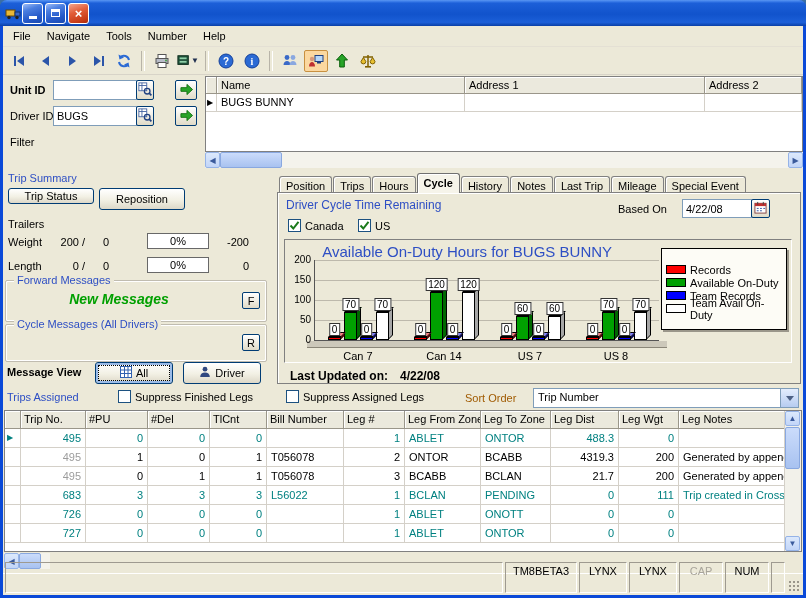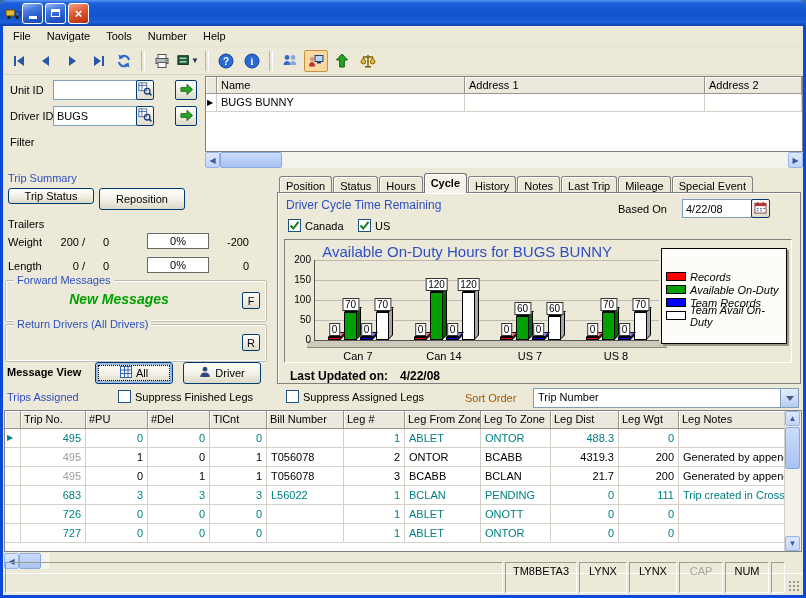--- a/index.html
+++ b/index.html
@@ -69,21 +69,21 @@
   .chart-title{position:absolute;left:0;top:3px;width:72%;text-align:center;font-size:15px;}
   .chart-plot{position:absolute;left:30px;top:20px;width:344px;height:80px;}
   .c-grid{position:absolute;left:0;width:100%;height:1px;background:#BDB9AC;}
   .c-base{position:absolute;left:0;top:80px;width:100%;height:1px;background:#555;}
   .c-vax{position:absolute;left:-1px;top:0;width:1px;height:81px;background:#555;}
   .c-floor{position:absolute;left:-8px;top:81px;width:360px;height:6px;background:#CCC8BA;border-bottom:1px solid #8A8678;}
   .c-tick{position:absolute;left:-24px;width:20px;text-align:right;font-size:10px;line-height:10px;}
   .c-cat{position:absolute;top:90px;text-align:center;font-size:11px;}
   .c-face{position:absolute;border:1px solid #000;box-sizing:border-box;}
   .c-label{position:absolute;transform:translateX(-50%);background:#fff;border:1px solid #333;font-size:10px;line-height:11px;padding:0 2px;z-index:20;white-space:nowrap;}
-  .legend{position:absolute;left:376px;top:8px;width:126px;background:#FDFCF6;border:1px solid #000;box-shadow:2px 2px 0 #9A968A;padding:21px 4px;box-sizing:border-box;font-style:italic;}
+  .legend{position:absolute;left:376px;top:8px;width:126px;background:#FDFCF6;border:1px solid #000;box-shadow:2px 2px 0 #9A968A;padding:14px 4px;box-sizing:border-box;}
   .legend-item{display:flex;align-items:center;gap:4px;height:13px;}
   .legend-swatch{width:20px;height:9px;border:1px solid #000;box-sizing:border-box;flex:none;}
   
   .tripsbar{position:absolute;left:0;top:360px;right:0;height:24px;}
   .tripsgrid{position:absolute;left:1px;top:384px;right:1px;height:142px;border:1px solid #808080;background:#fff;box-sizing:border-box;overflow:hidden;}
   .t-header,.t-row{display:grid;grid-template-columns:16px 65px 62px 62px 57px 77px 61px 76px 70px 68px 60px 1fr;width:782px;}
   .t-hcell{background:#EBE9DD;border-right:1px solid #9A968A;border-bottom:1px solid #9A968A;box-shadow:inset 1px 1px 0 #fff;height:18px;line-height:17px;padding-left:3px;box-sizing:border-box;overflow:hidden;white-space:nowrap;}
   .t-cell{height:19px;line-height:18px;border-right:1px solid #D4D0C8;border-bottom:1px solid #D4D0C8;box-sizing:border-box;overflow:hidden;white-space:nowrap;}
   .t-cell.a-r{text-align:right;padding-right:4px;}
   .t-cell.a-l{text-align:left;padding-left:4px;}
@@ -225,21 +225,21 @@
             <path d="M8 2v11" stroke="#806000" stroke-width="1.5"></path>
             <path d="M3 4h10" stroke="#806000" stroke-width="1.5"></path>
             <path d="M1 8.5a2.4 2.4 0 0 0 4.8 0L3.4 4.5z" fill="#E8C030" stroke="#806000"></path>
             <path d="M10.2 8.5a2.4 2.4 0 0 0 4.8 0L12.6 4.5z" fill="#E8C030" stroke="#806000"></path>
             <rect x="5" y="13" width="6" height="1.6" fill="#806000"></rect>
           </svg>
         </button>
     </div>
 
     <div class="lookup-pane">
-      <span class="lbl" style="left:7px;top:10px;">Unit ID</span>
+      <span class="lbl" style="left:7px;top:10px;font-weight:bold;">Unit ID</span>
       <input class="field" style="position: absolute; left: 50px; top: 6px; width: 84px; height: 20px;" value="">
       <span class="mini-btn" style="position:absolute;left:133px;top:6px;width:18px;height:20px;">
           <span><svg width="14" height="14" viewBox="0 0 16 16">
               <rect x="1" y="1" width="9" height="9" fill="#fff" stroke="#4060A0"></rect>
               <path d="M1 4h9M4.5 1v9" stroke="#4060A0"></path>
               <circle cx="10.5" cy="10.5" r="3.2" fill="none" stroke="#204080" stroke-width="1.5"></circle>
               <path d="M12.8 12.8L15.3 15.3" stroke="#204080" stroke-width="2"></path>
             </svg></span>
         </span>
       <span class="mini-btn" style="position:absolute;left:172px;top:6px;width:22px;height:20px;">
@@ -303,21 +303,21 @@
       <span class="lbl" style="left:84px;top:90px;width:22px;text-align:right;">0</span>
       <span class="pct-box" style="left:144px;top:87px;width:62px;height:16px;">0%</span>
       <span class="lbl" style="left:208px;top:90px;width:38px;text-align:right;">0</span>
 
       <div class="gb" style="left:2px;top:110px;width:260px;height:40px;">
         <span class="gb-title navy">Forward Messages</span>
         <span class="new-msg" style="position:absolute;left:0;right:34px;top:10px;text-align:center;">New Messages</span>
         <span class="mini-btn" style="position:absolute;right:6px;top:11px;width:18px;height:17px;">F</span>
       </div>
       <div class="gb" style="left:2px;top:154px;width:260px;height:36px;">
-        <span class="gb-title navy">Return Drivers (All Drivers)</span>
+        <span class="gb-title navy">Cycle Messages (All Drivers)</span>
         <span class="mini-btn" style="position:absolute;right:6px;top:9px;width:18px;height:17px;">R</span>
       </div>
 
       <span class="lbl" style="left:4px;top:196px;font-weight:bold;">Message View</span>
       <span class="xp-btn default" style="position:absolute;left:92px;top:192px;width:78px;height:22px;">
           <span><svg width="12" height="12" viewBox="0 0 12 12">
               <rect x="0.5" y="0.5" width="11" height="11" fill="#fff" stroke="#3060B0"></rect>
               <path d="M0.5 4h11M0.5 7.5h11M4.5 0.5v11M8 0.5v11" stroke="#3060B0"></path>
             </svg></span>
           <span>All</span>
@@ -327,21 +327,21 @@
               <circle cx="6" cy="3.2" r="2.4" fill="#304880"></circle>
               <path d="M1.2 11c0-3 2.2-4.4 4.8-4.4S10.8 8 10.8 11z" fill="#304880"></path>
             </svg></span>
           <span>Driver</span>
         </span>
     </div>
 
     <div class="tabarea">
       <div class="tabstrip">
         <span class="tab">Position</span>
-        <span class="tab">Status</span>
+        <span class="tab">Trips</span>
         <span class="tab">Hours</span>
         <span class="tab active">Cycle</span>
         <span class="tab">History</span>
         <span class="tab">Notes</span>
         <span class="tab">Last Trip</span>
         <span class="tab">Mileage</span>
         <span class="tab">Special Event</span>
       </div>
       <div class="tabpanel">
         <span class="lbl navy" style="left:8px;top:5px;font-size:12px;">Driver Cycle Time Remaining</span>

